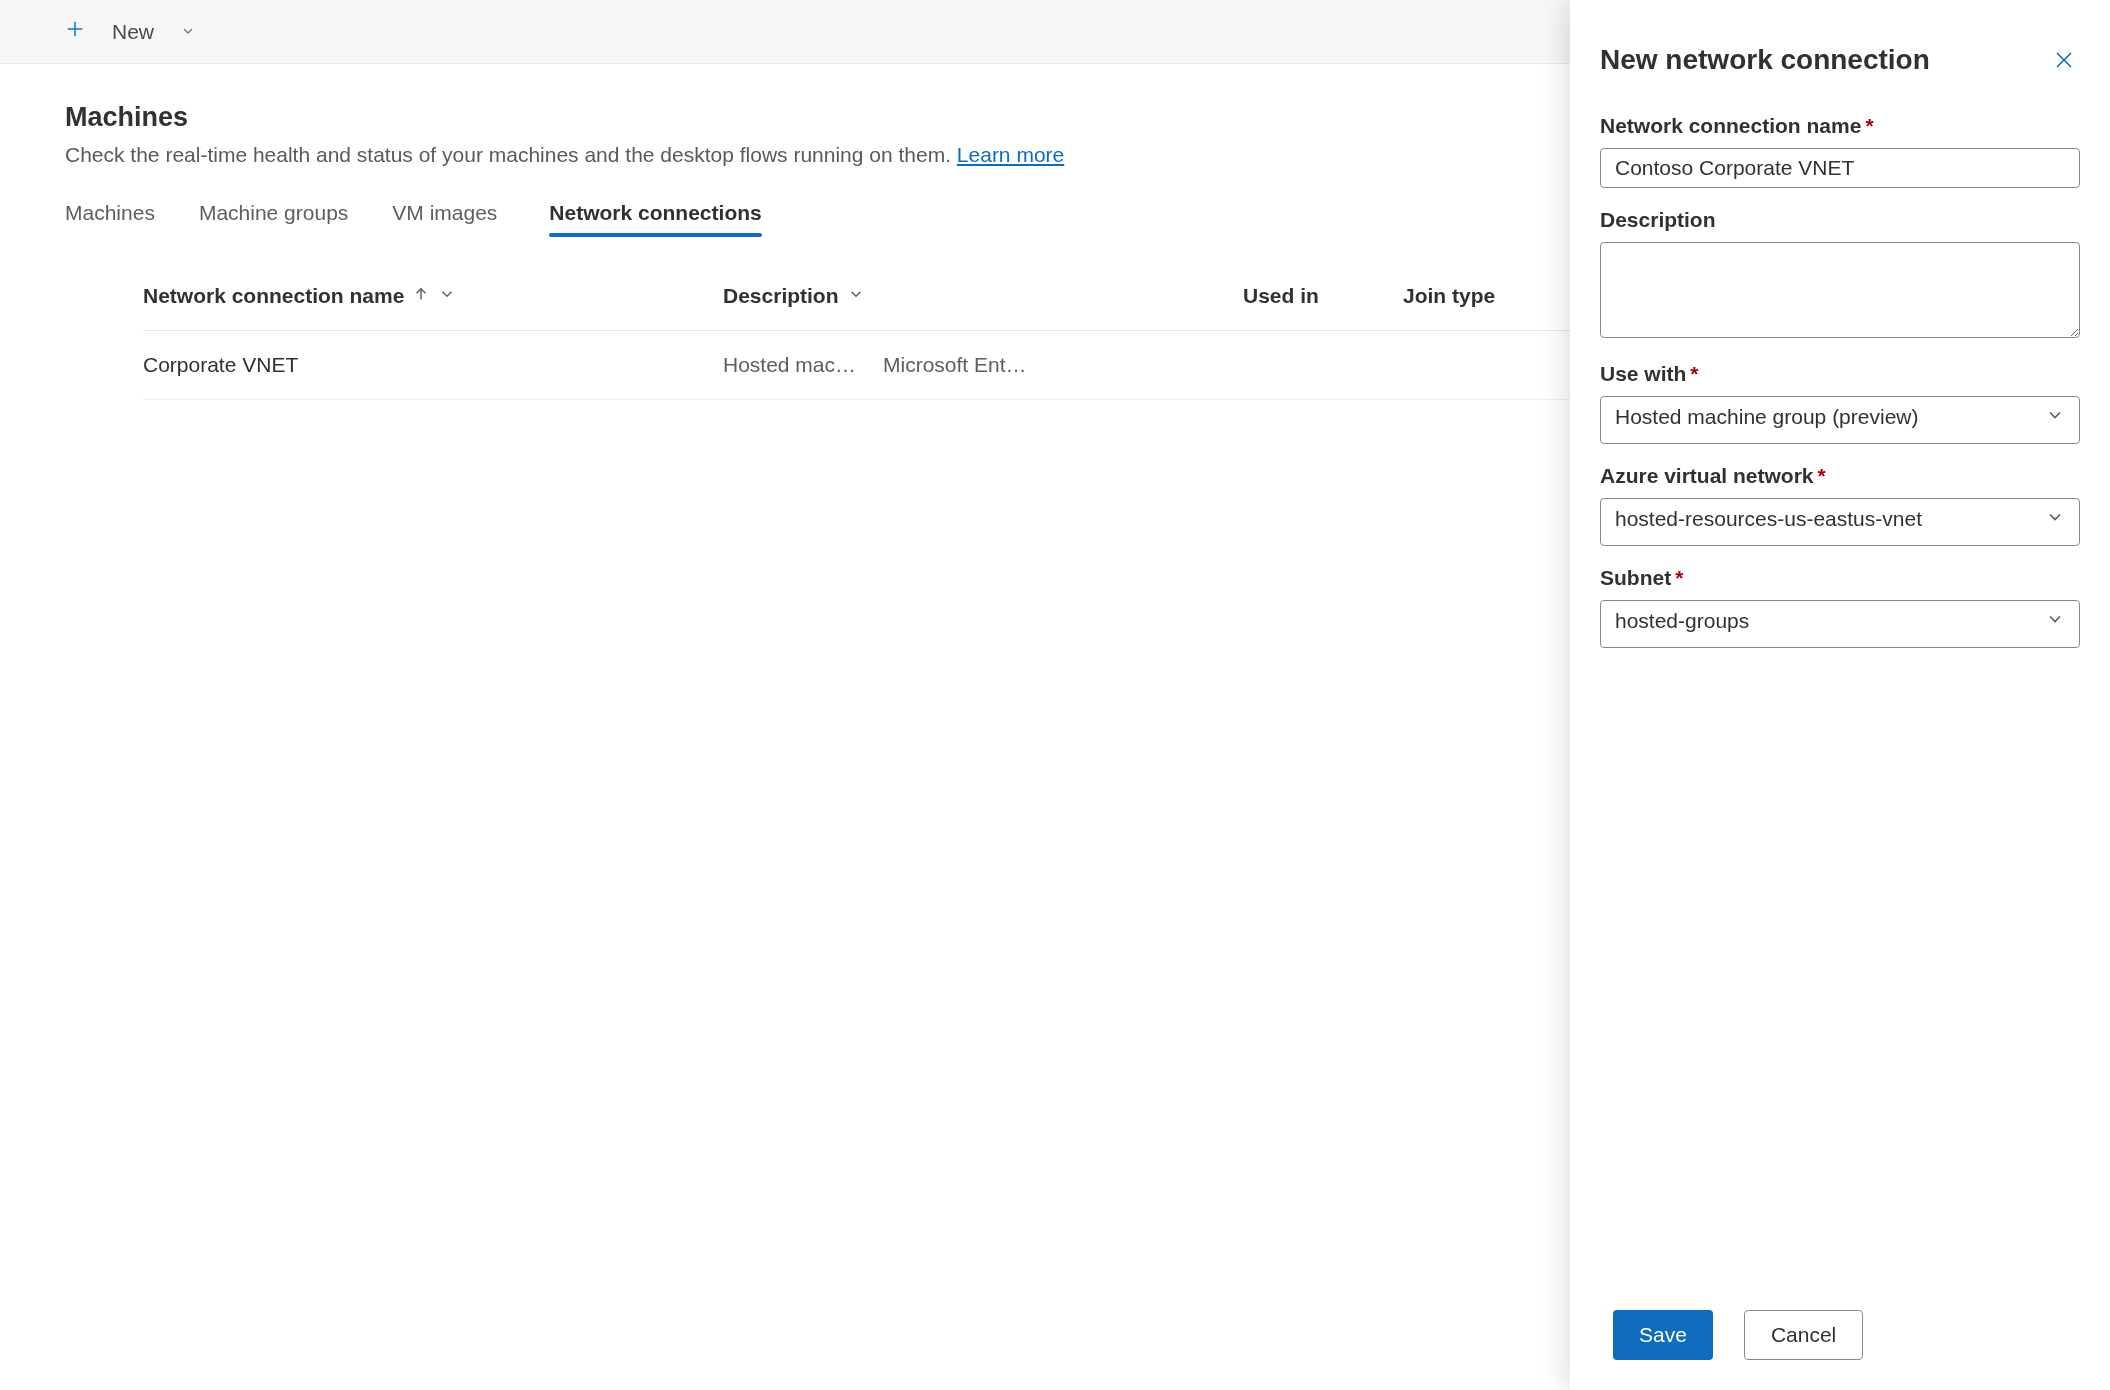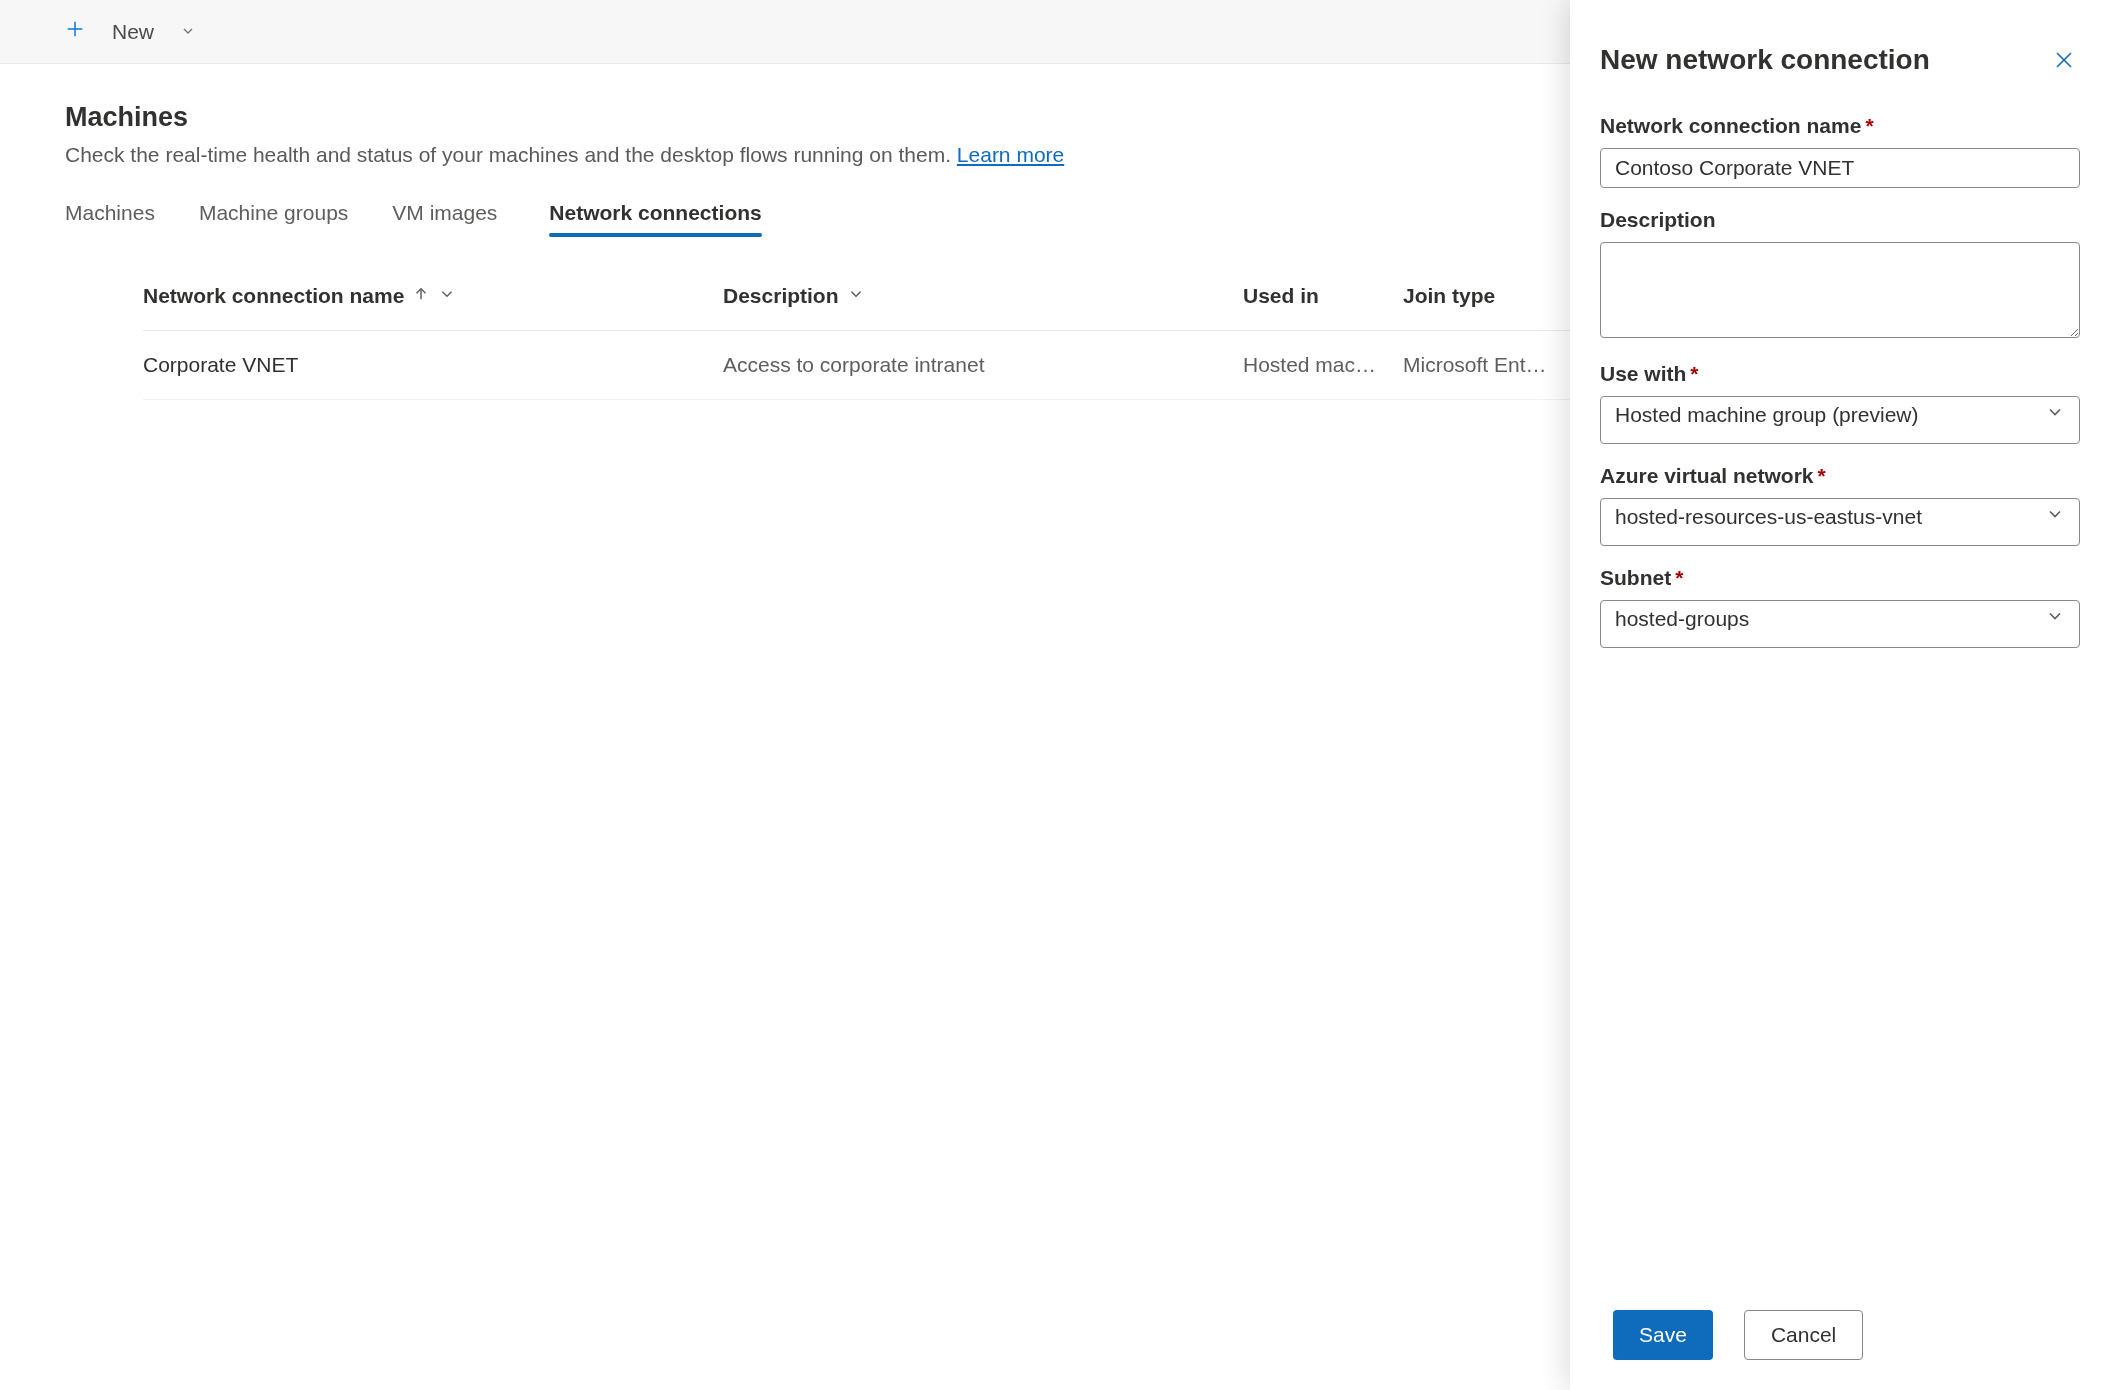--- a/index.html
+++ b/index.html
@@ -48,21 +48,21 @@
   .panel-body { padding:10px 30px 20px 30px; flex:1; overflow:auto; }
   .field { margin-top:20px; }
   .field-label { font-size:21px; font-weight:600; display:block; margin-bottom:10px; }
   .req { color:#a80000; margin-left:4px; }
   .text-input, .textarea, .select {
     width:100%; font-size:21px; font-family:inherit; color:#323130;
     border:1px solid #8a8886; border-radius:4px; background:#fff;
   }
   .text-input { height:40px; padding:0 14px; }
   .textarea { height:96px; padding:10px 14px; resize:both; }
-  .select { height:48px; padding:16px 14px; display:flex; align-items:flex-end; justify-content:space-between; cursor:pointer; }
+  .select { height:48px; padding:8px 14px; display:flex; align-items:flex-start; justify-content:space-between; cursor:pointer; }
   .select .chev svg { width:20px; height:20px; stroke:#605e5c; }
 
   .panel-footer { padding:22px 30px 30px 30px; display:flex; gap:18px; border-top-color:transparent; }
   .btn { font-size:21px; font-family:inherit; height:50px; padding:0 26px; border-radius:4px; cursor:pointer;margin-left:13px; }
   .btn-primary { background:#0f6cbd; color:#fff; border:none; }
   .btn-secondary { background:#fff; color:#323130; border:1px solid #8a8886; }
 
   
 </style>
 </head>
@@ -125,21 +125,20 @@
       <div class="th col-used">
         <span>Used in</span>
       </div>
       <div class="th col-join">
         <span>Join type</span>
       </div>
     </div>
 
     <div class="trow">
       <div class="td col-name">Corporate VNET</div>
-      <div class="td col-desc">Access to corporate intranet</div>
       <div class="td col-used">Hosted mach…</div>
       <div class="td col-join">Microsoft Ent…</div>
     </div>
   </div>
 </div>
 
 <div class="panel">
   <div class="panel-head">
     <h2 class="panel-title">New network connection</h2>
     <div class="close-btn">

